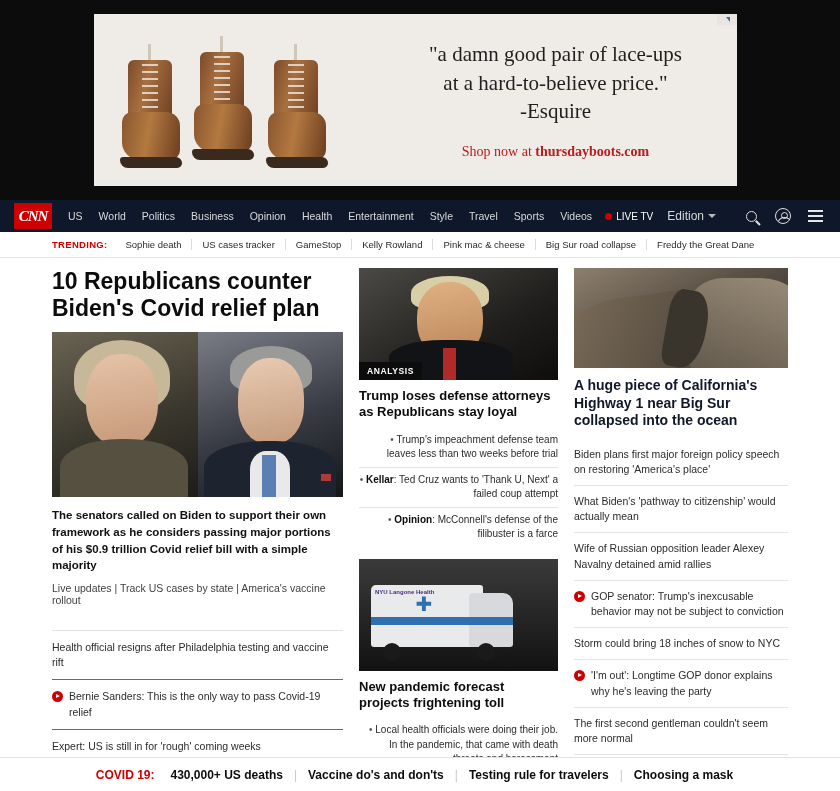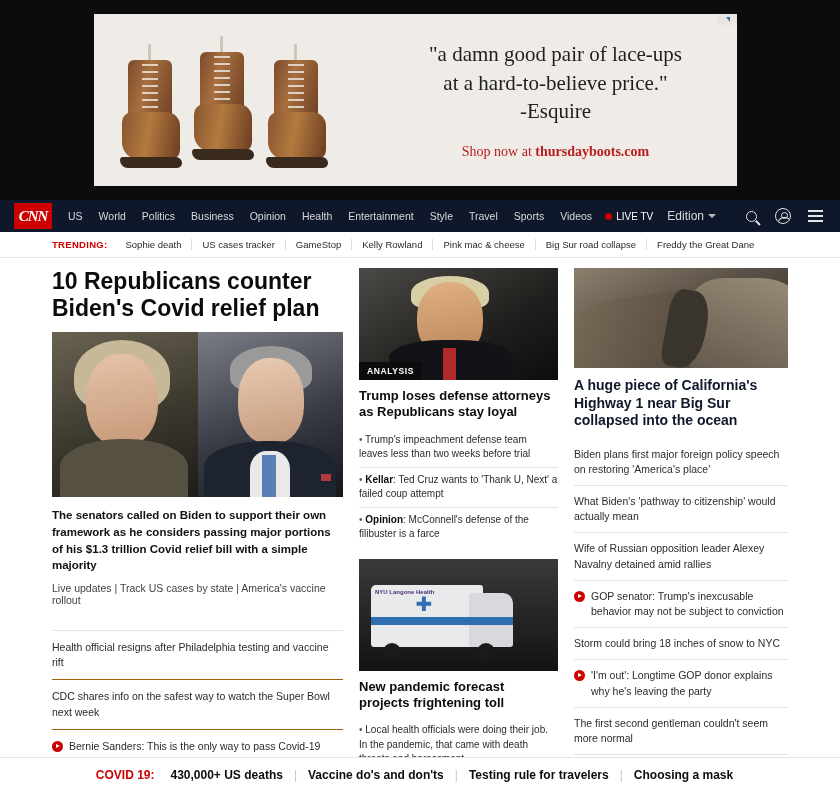--- a/index.html
+++ b/index.html
@@ -289,21 +289,21 @@
   .badge-analysis {
     position: absolute; left: 0; bottom: 0;
     background: #0c0c0c; color: #fff;
     font-size: 8.5px; font-weight: bold; letter-spacing: .6px;
     padding: 4px 8px;
   }
   .mid-headline {
     font-size: 13px; font-weight: bold; line-height: 1.25; color: #0c0c0c;
     margin: 8px 0 7px;
   }
-  .bullets { list-style: none; margin: 0; padding: 0; }
+  .bullets { list-style: none; margin: 0; padding: 0; text-align: right; }
   .bullets li {
     font-size: 10px; line-height: 1.45; color: #2b2b2b;
     padding: 5px 0; border-bottom: 1px solid #e3e3e3;
   }
   .bullets li:before { content: "• "; color: #555; }
   .bullets li:last-child { border-bottom: none; }
   .bullets b { color: #0c0c0c; }
   .amb-photo {
     width: 199px; height: 112px; position: relative; overflow: hidden;
     background: linear-gradient(180deg,#3a3a3a,#121212);
@@ -490,28 +490,25 @@
           </div>
           <div class="ph-b">
             <div class="hair-b"></div>
               <div class="face face-b"></div>
               <div class="body-b"></div>
             <div class="shirt-b"></div>
               <div class="tie-b"></div>
               <div class="flag-b"></div>
           </div>
         </div>
-        <div class="lead-sub">The senators called on Biden to support their own framework as he considers passing major portions of his $1.3 trillion Covid relief bill with a simple majority</div>
+        <div class="lead-sub">The senators called on Biden to support their own framework as he considers passing major portions of his $0.9 trillion Covid relief bill with a simple majority</div>
         <div class="lead-links">Live updates | Track US cases by state | America's vaccine rollout</div>
         <ul class="story-list">
           <li>
               <span>Health official resigns after Philadelphia testing and vaccine rift</span>
-            </li>
-          <li>
-              <span>CDC shares info on the safest way to watch the Super Bowl next week</span>
             </li>
           <li>
               <span class="vid-ic"></span>
               <span>Bernie Sanders: This is the only way to pass Covid-19 relief</span>
             </li>
           <li>
               <span>Expert: US is still in for 'rough' coming weeks</span>
             </li>
 
         </ul>

